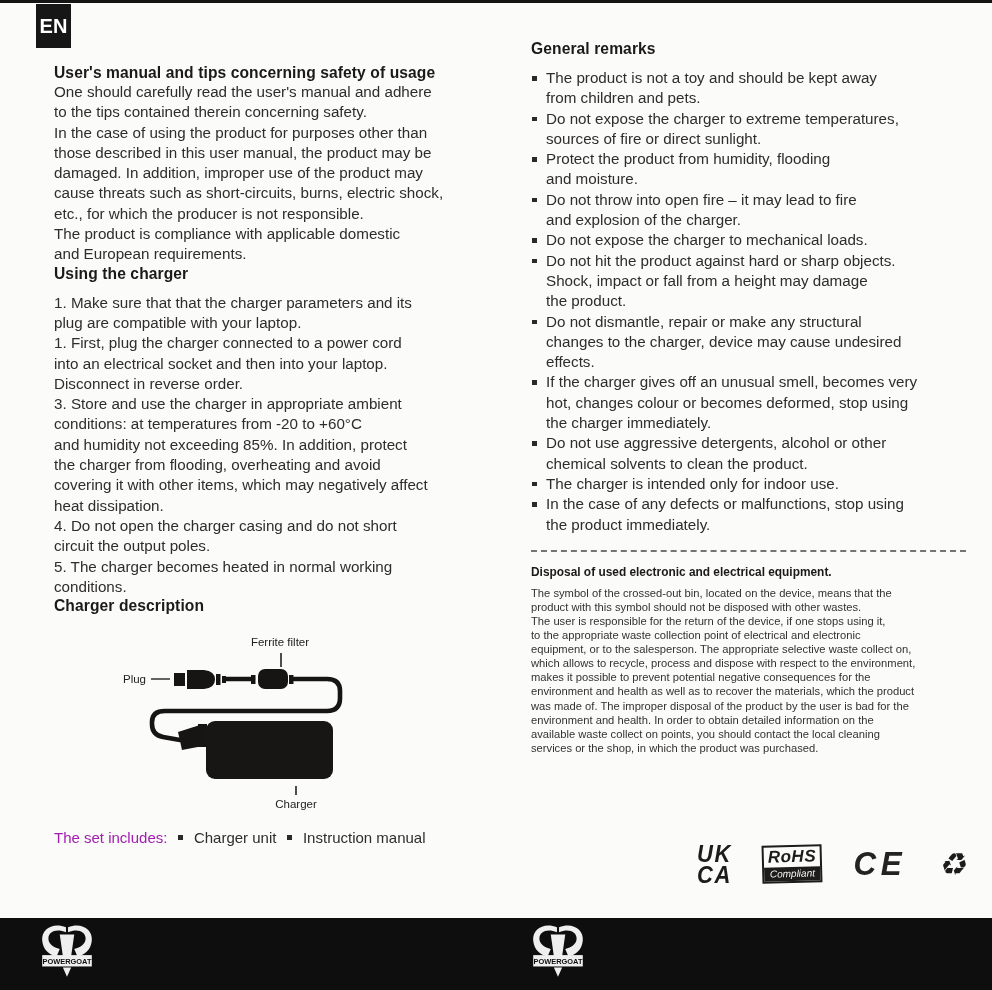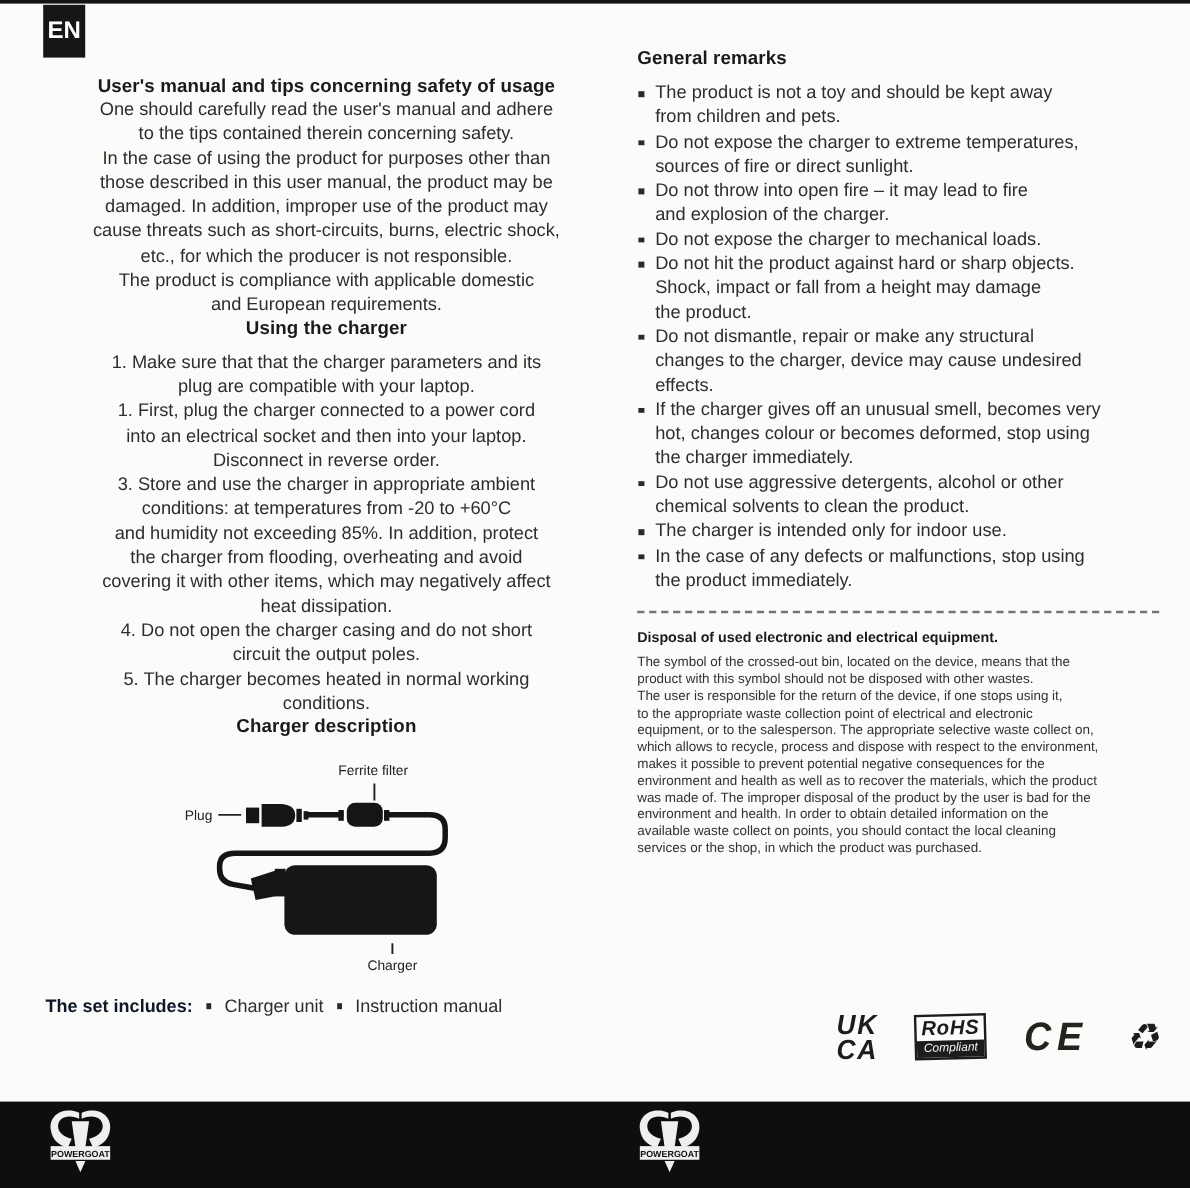--- a/index.html
+++ b/index.html
@@ -1,33 +1,33 @@
 <!DOCTYPE html>
 <html><head>
 <meta charset="utf-8">
 <style>
   html,body{margin:0;padding:0;background:#e8e8e8;}
   .page{position:relative;width:992px;height:990px;background:#fbfbfa;overflow:hidden;
         font-family:"Liberation Sans",sans-serif;color:#2e2d2b;}
   .top-strip{position:absolute;top:0;left:0;width:100%;height:3px;background:#141414;}
   .en-badge{position:absolute;left:36px;top:4px;width:35px;height:44px;background:#161616;
             color:#fff;font-weight:700;font-size:20px;display:flex;align-items:center;justify-content:center;}
-  .col-left{position:absolute;left:38px;top:64px;width:468px;text-align:center;}
+  .col-left{position:absolute;left:54px;top:64px;width:468px;}
   .col-right{position:absolute;left:531px;top:40px;width:437px;}
   h2.section{font-size:15.6px;font-weight:700;color:#1b1a18;margin:0;line-height:18px;letter-spacing:.1px;} .mt16{margin-top:16px;} .mt10{margin-top:10px;} .mt12{margin-top:12px;}
   p.body{font-size:15.2px;line-height:20.3px;margin:0;white-space:pre-line;color:#2e2d2b;}
   ul.remarks{list-style:none;margin:10px 0 0 0;padding:0;font-size:15.2px;line-height:20.3px;}
   ul.remarks li{position:relative;padding-left:15px;white-space:pre-line;color:#2e2d2b;}
   ul.remarks li::before{content:"";position:absolute;left:1px;top:8px;width:4.5px;height:4.5px;background:#2b2a28;}
   .divider{border:none;border-top:2px dashed #757472;margin:15px 2px 13px 0;}
   .disposal-heading{font-size:11.9px;font-weight:700;color:#1b1a18;margin:0 0 7px 0;}
   .disposal-body{font-size:11.2px;line-height:14.1px;margin:0;white-space:pre-line;color:#333230;}
   .diagram{margin:10px 0 0 40px;}
   .set-includes{margin-top:12px;font-size:15px;color:#2e2d2b;display:flex;align-items:center;gap:9px;}
-  .set-includes b{font-weight:700;color:#0f172a;}
+  .set-includes b{font-weight:400;color:#a21caf;}
   .sq{display:inline-block;width:4.5px;height:4.5px;background:#2b2a28;margin:0 2px;}
   
   .certs{position:absolute;left:697px;top:839px;display:flex;align-items:center;gap:30px;font-style:italic;}
   .ukca{font-weight:700;font-size:22px;line-height:19.5px;letter-spacing:1.5px;color:#1d1c1a;transform:scaleY(1.05);}
   .rohs{border:2.5px solid #1d1c1a;text-align:center;transform:rotate(-1.5deg);background:#fbfbfa;}
   .rohs .t{font-weight:700;font-size:17px;letter-spacing:.5px;color:#1d1c1a;padding:0 4px;line-height:20px;}
   .rohs .b{background:#1d1c1a;color:#f5f5f5;font-size:10px;padding:1px 4px 2px;line-height:11px;}
   .ce{font-size:33px;font-weight:600;letter-spacing:5px;color:#242320;transform:scaleX(.95);}
   .recycle{font-size:31px;color:#1d1c1a;line-height:1;}
   
@@ -113,20 +113,22 @@
     </div>
   </div>
 
   <div class="col-right">
     <h2 class="section">General remarks</h2>
     <ul class="remarks">
       <li>The product is not a toy and should be kept away
 from children and pets.</li>
       <li>Do not expose the charger to extreme temperatures,
 sources of fire or direct sunlight.</li>
+      <li>Protect the product from humidity, flooding
+and moisture.</li>
       <li>Do not throw into open fire – it may lead to fire
 and explosion of the charger.</li>
       <li>Do not expose the charger to mechanical loads.</li>
       <li>Do not hit the product against hard or sharp objects.
 Shock, impact or fall from a height may damage
 the product.</li>
       <li>Do not dismantle, repair or make any structural
 changes to the charger, device may cause undesired
 effects.</li>
       <li>If the charger gives off an unusual smell, becomes very

